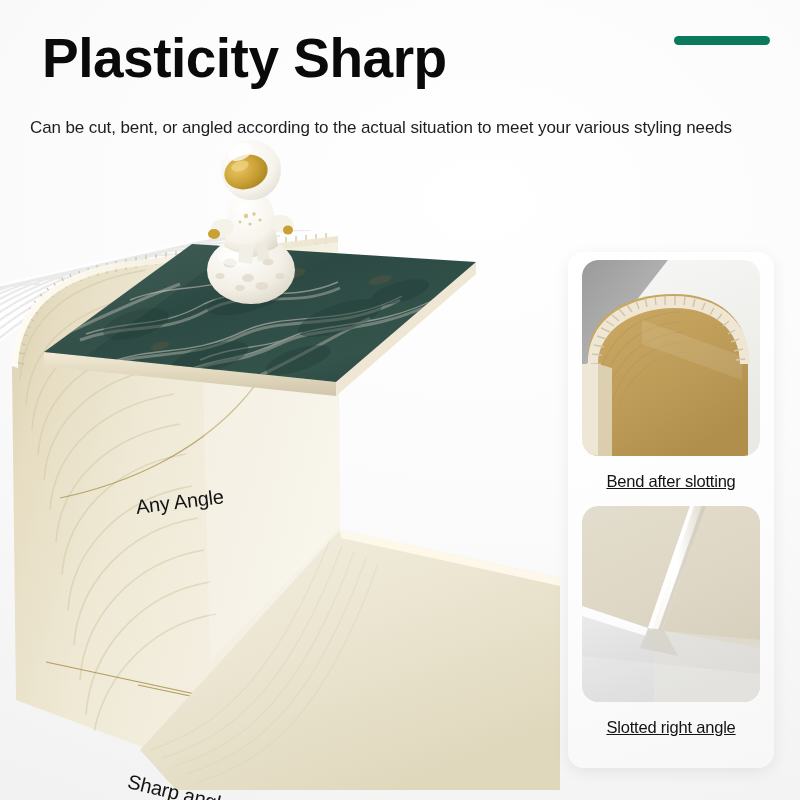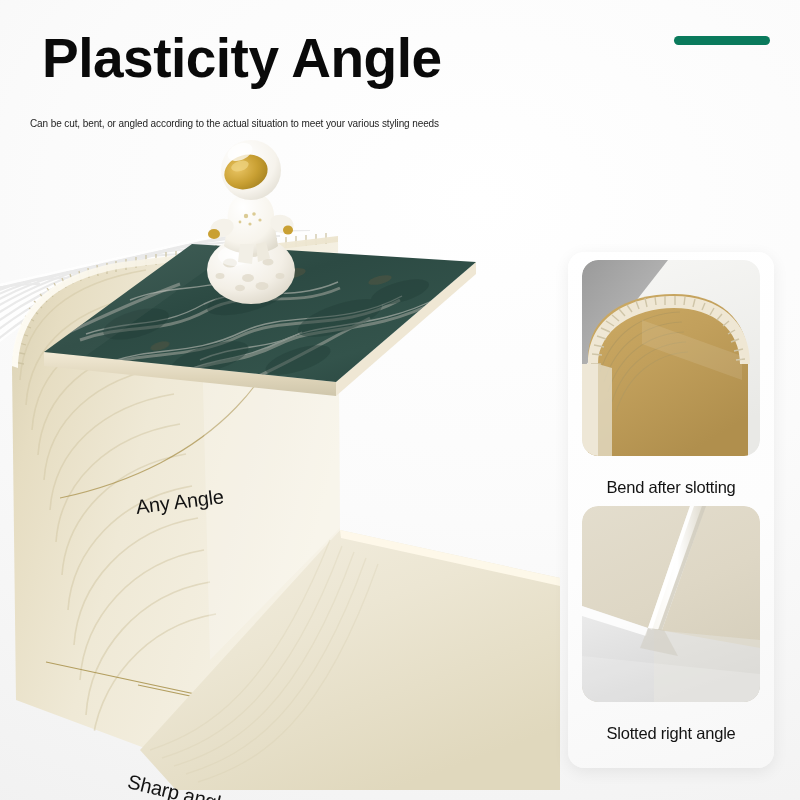--- a/index.html
+++ b/index.html
@@ -26,21 +26,21 @@
   .title{
     font-size:55px;font-weight:bold;color:#0a0a0a;letter-spacing:-0.5px;
     line-height:1.02;margin:0;white-space:nowrap;
   }
   .accent-dash{
     position:absolute;right:30px;top:36px;width:96px;height:9px;
     border-radius:6px;background:#0a7a5c;
   }
   .subtitle{
     position:absolute;left:30px;top:118px;width:760px;
-    font-size:10px;color:#1e1e1e;letter-spacing:-0.1px;white-space:nowrap;
+    font-size:17px;color:#1e1e1e;letter-spacing:-0.1px;white-space:nowrap;
   }
 
   
   .scene{position:absolute;left:0;top:130px;width:570px;height:660px;}
 
   
   .fold-wrap{position:absolute;left:0px;top:100px;width:560px;height:560px;}
 
   
   .slab{position:absolute;left:40px;top:110px;width:440px;height:180px;}
@@ -65,21 +65,21 @@
     background:linear-gradient(160deg,#ffffff 0%,#fdfdfd 55%,#f7f7f7 100%);
     border-radius:16px;
     box-shadow:0 4px 16px rgba(0,0,0,0.07);
     overflow:hidden;
   }
   .card{position:absolute;left:0;width:206px;}
   .card .photo{
     position:relative;margin:0 14px;height:196px;border-radius:16px;overflow:hidden;
   }
   .card .caption{
-    margin-top:22px;text-align:center;font-size:16.5px;color:#131313;letter-spacing:-0.2px;
+    margin-top:16px;text-align:center;font-size:16.5px;color:#131313;letter-spacing:-0.2px;text-decoration:underline;
   }
   #card-bend{top:8px;}
   #card-slot{top:254px;}
 
   .photo svg{display:block;width:100%;height:100%;}
 </style>
 </head>
 <body>
 
 <div id="stage">
@@ -107,21 +107,21 @@
         <path d="M350 30 A 350 350 0 0 0 0 380"></path>
         <path d="M320 36 A 320 320 0 0 0 0 356"></path>
         <path d="M290 42 A 290 290 0 0 0 0 332"></path>
         <path d="M260 48 A 260 260 0 0 0 0 308"></path>
         <path d="M230 54 A 230 230 0 0 0 0 284"></path>
       </g>
     </svg>
   </div>
 
   <div class="header">
-    <h1 class="title">Plasticity Angle</h1>
+    <h1 class="title">Plasticity Sharp</h1>
   </div>
   <div class="accent-dash"></div>
   <div class="subtitle">Can be cut, bent, or angled according to the actual situation to meet your various styling needs</div>
 
   <div class="scene">
 
     <div class="fold-wrap">
       <svg viewBox="0 0 560 560" width="560" height="560" aria-hidden="true">
         <defs>
           <linearGradient id="gWall" x1="0" y1="0" x2="1" y2="0.4">

